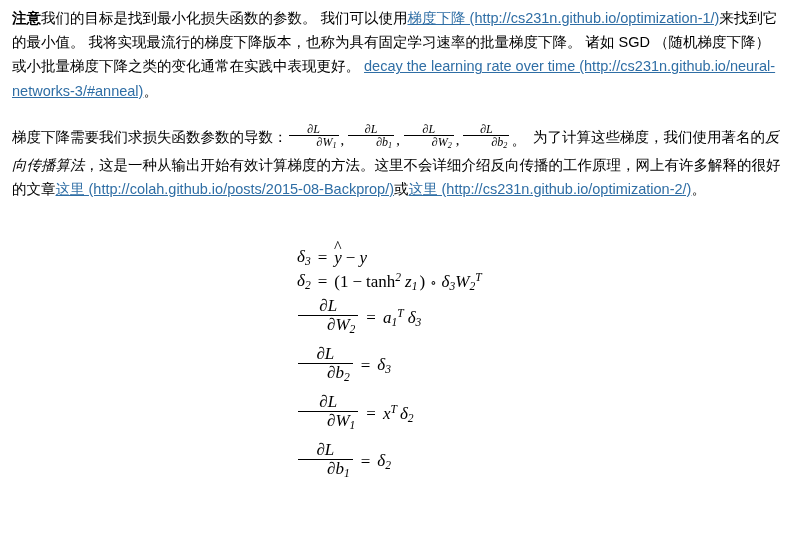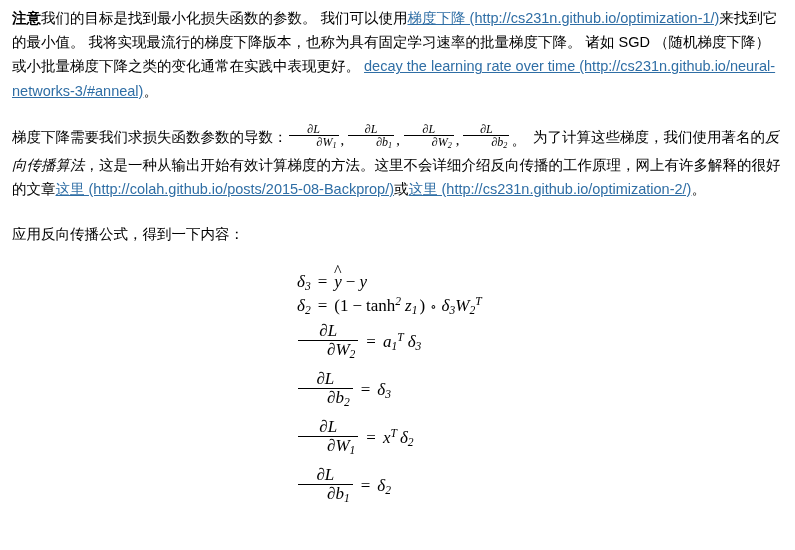--- a/index.html
+++ b/index.html
@@ -120,21 +120,20 @@
 <div class="page">
 
   <p class="para"><span class="bold">注意</span><span>我们的目标是找到最小化损失函数的参数。 我们可以使用</span><span class="link">梯度下降 (http://cs231n.github.io/optimization-1/)</span><span>来找到它的最小值。 我将实现最流行的梯度下降版本，也称为具有固定学习速率的批量梯度下降。 诸如 SGD （随机梯度下降）或小批量梯度下降之类的变化通常在实践中表现更好。 </span><span class="link">decay the learning rate over time (http://cs231n.github.io/neural-networks-3/#anneal)</span><span>。</span></p>
 
   <div class="gap-a"></div>
 
   <p class="para"><span>梯度下降需要我们求损失函数参数的导数：</span><span class="derivs"><span class="frac inline-frac"><span class="num">∂L</span><span class="den"><span>∂W</span><sub class="s">1</sub></span></span><span class="sep">,</span><span class="frac inline-frac"><span class="num">∂L</span><span class="den"><span>∂b</span><sub class="s">1</sub></span></span><span class="sep">,</span><span class="frac inline-frac"><span class="num">∂L</span><span class="den"><span>∂W</span><sub class="s">2</sub></span></span><span class="sep">,</span><span class="frac inline-frac"><span class="num">∂L</span><span class="den"><span>∂b</span><sub class="s">2</sub></span></span><span class="sep">。</span></span><span> 为了计算这些梯度，我们使用著名的</span><span class="ital">反向传播算法</span><span>，这是一种从输出开始有效计算梯度的方法。这里不会详细介绍反向传播的工作原理，网上有许多解释的很好的文章</span><span class="link">这里 (http://colah.github.io/posts/2015-08-Backprop/)</span><span>或</span><span class="link">这里 (http://cs231n.github.io/optimization-2/)</span><span>。</span></p>
 
   <div class="gap-b"></div>
 
-  <p class="para"><span>应用反向传播公式，得到一下内容：</span></p>
 
   <div class="gap-c"></div>
 
   <div class="eqblock">
 
     <div class="eqrow">
       <span class="eq-lhs mi"><span>δ</span><sub class="s">3</sub></span>
       <span class="eq-eq mn">=</span>
       <span class="mi"><span class="hatwrap">y<span class="hat">^</span></span><span class="op">−</span>y</span>
     </div>

